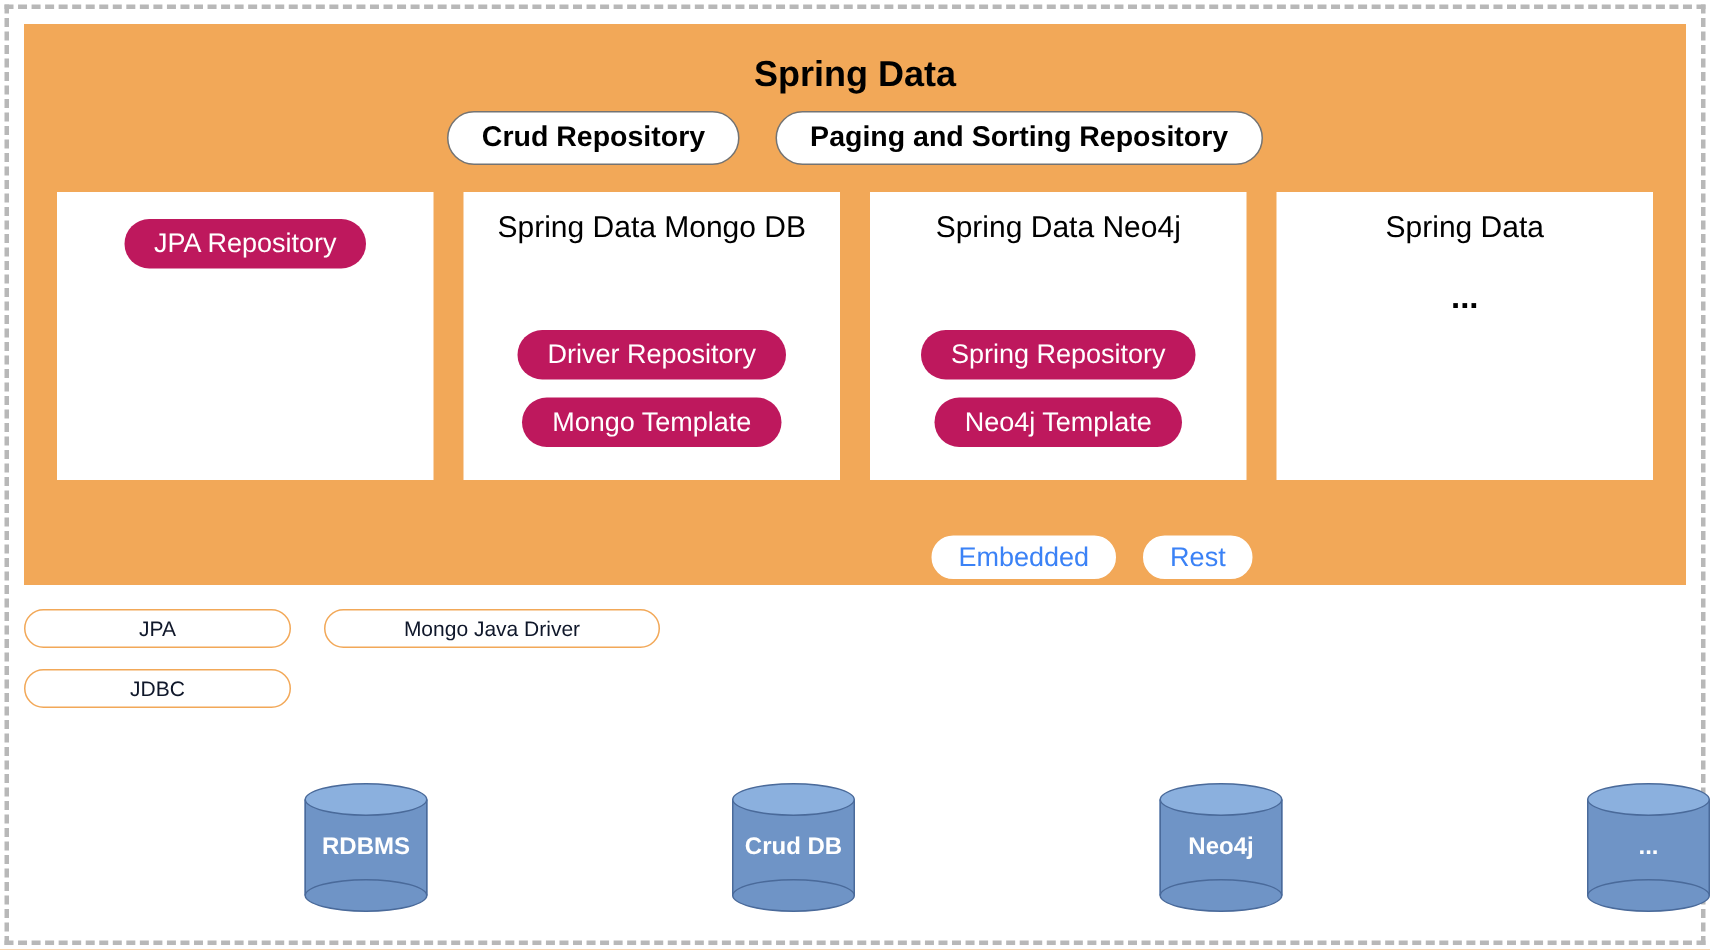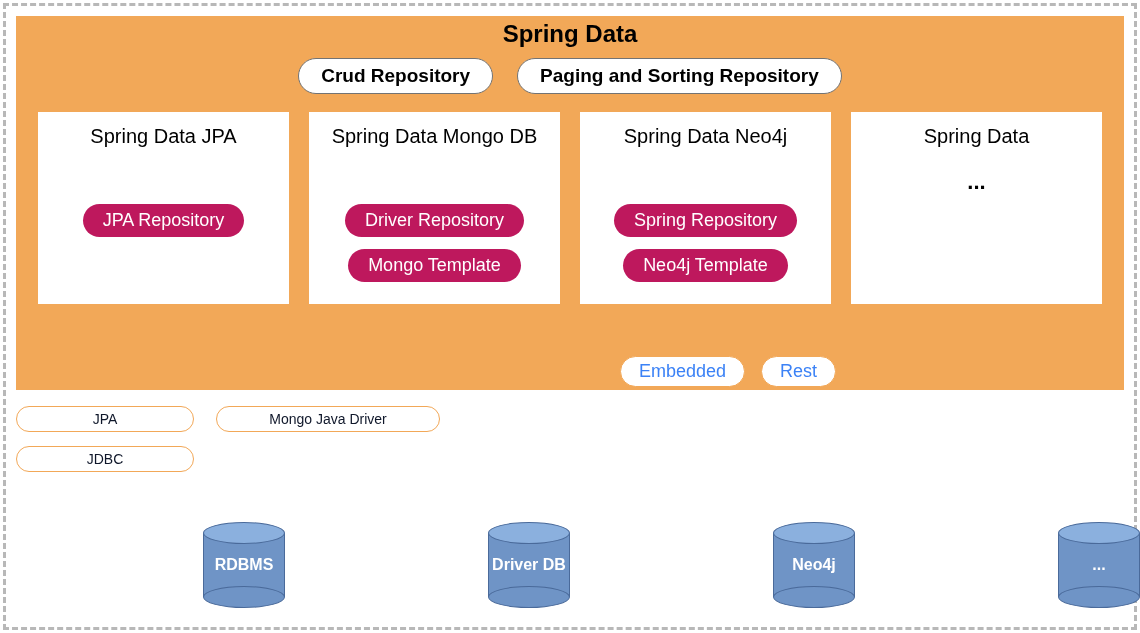--- a/index.html
+++ b/index.html
@@ -13,21 +13,21 @@
   .outer-border {
     position: absolute;
     top: 3px; left: 3px; right: 3px; bottom: 3px;
     border: 3px dashed #b8b8b8;
   }
   .spring-data-block {
     position: absolute;
     top: 16px; left: 16px; right: 16px;
     height: 374px;
     background: #f2a858;
-    padding: 4px 22px 18px 22px;
+    padding: 20px 22px 18px 22px;
   }
   .title {
     text-align: center;
     font-size: 24px;
     font-weight: 700;
     color: #000;
     margin-bottom: 10px;
   }
   .top-pills {
     display: flex;
@@ -169,21 +169,20 @@
   <div class="title">Spring Data</div>
 
   <div class="top-pills">
     <div class="pill-white-black">Crud Repository</div>
     <div class="pill-white-black">Paging and Sorting Repository</div>
   </div>
 
   <div class="modules-row">
 
     <div class="module-card">
-      <div class="module-title">Spring Data JPA</div>
       <div class="pill-orange-solid">JPA Repository</div>
     </div>
 
     <div class="module-card">
       <div class="module-title">Spring Data Mongo DB</div>
       <div class="pill-orange-solid">Driver Repository</div><br>
       <div class="pill-orange-solid">Mongo Template</div>
     </div>
 
     <div class="module-card">
@@ -219,21 +218,21 @@
       <div class="cyl-bottom"></div>
       <div class="cyl-top"></div>
       <div class="cyl-label">RDBMS</div>
     </div>
   </div>
   <div class="db-slot">
     <div class="cylinder">
       <div class="cyl-body"></div>
       <div class="cyl-bottom"></div>
       <div class="cyl-top"></div>
-      <div class="cyl-label">Driver DB</div>
+      <div class="cyl-label">Crud DB</div>
     </div>
   </div>
   <div class="db-slot">
     <div class="cylinder">
       <div class="cyl-body"></div>
       <div class="cyl-bottom"></div>
       <div class="cyl-top"></div>
       <div class="cyl-label">Neo4j</div>
     </div>
   </div>

